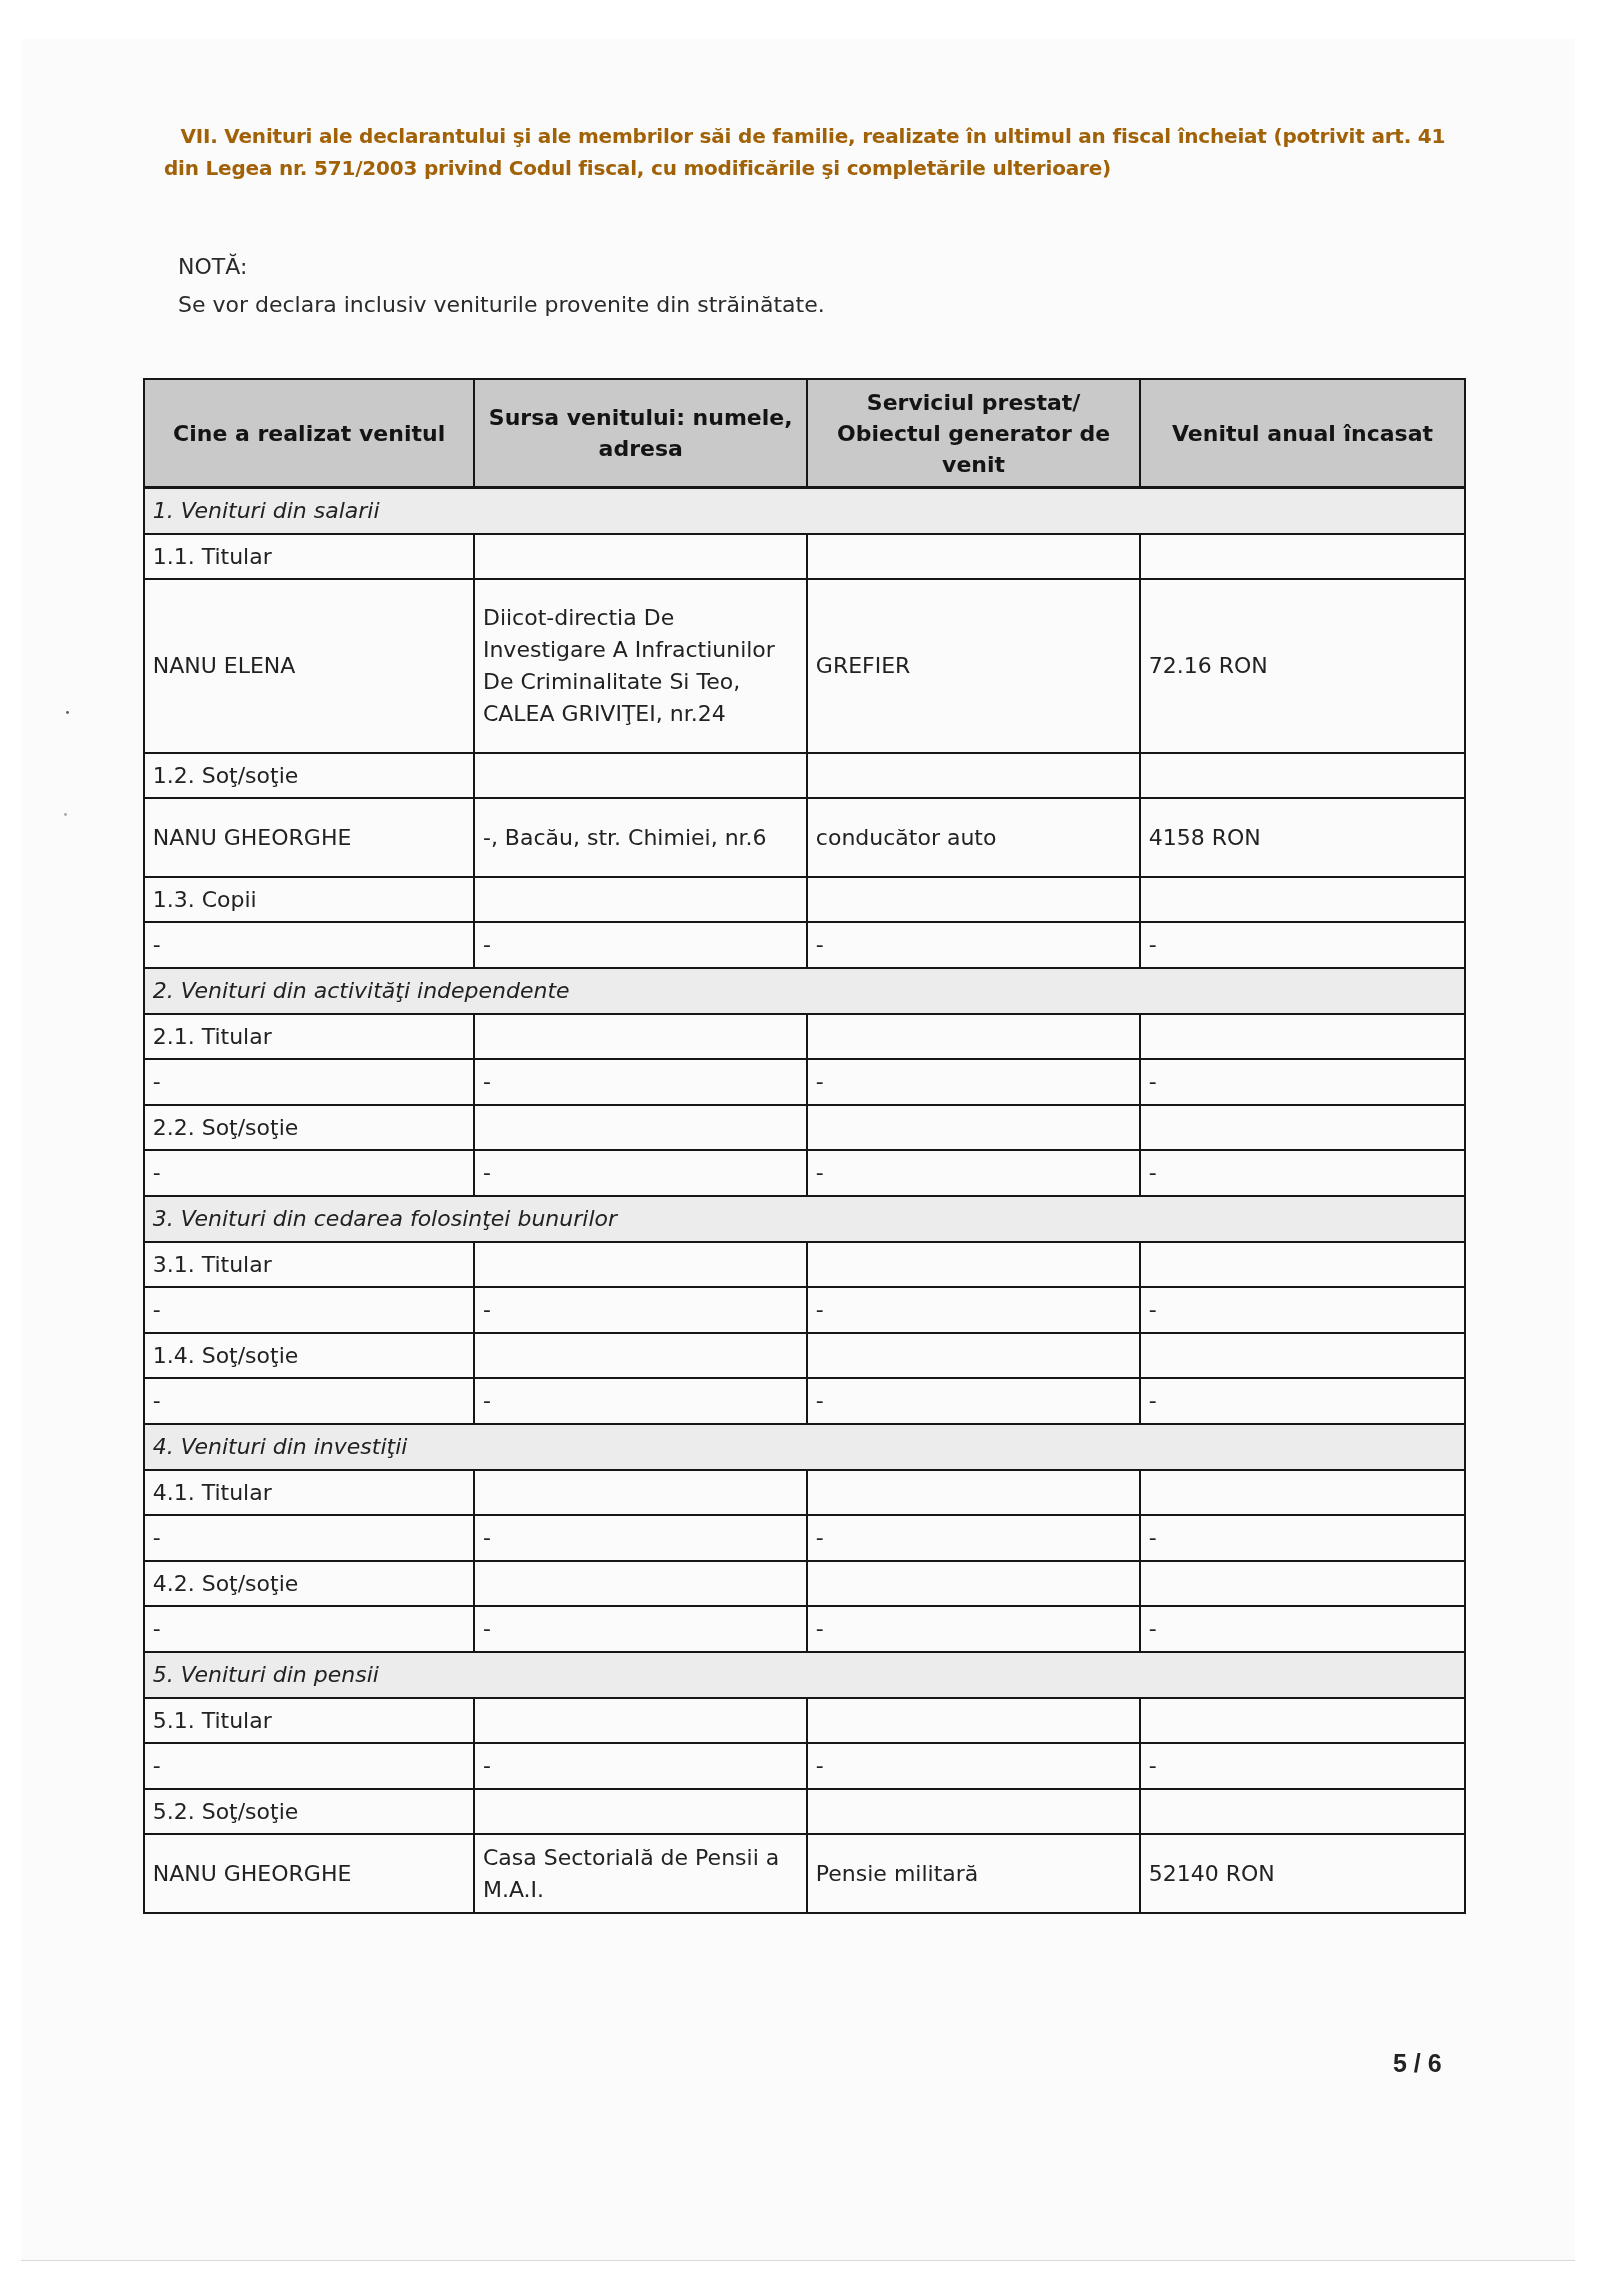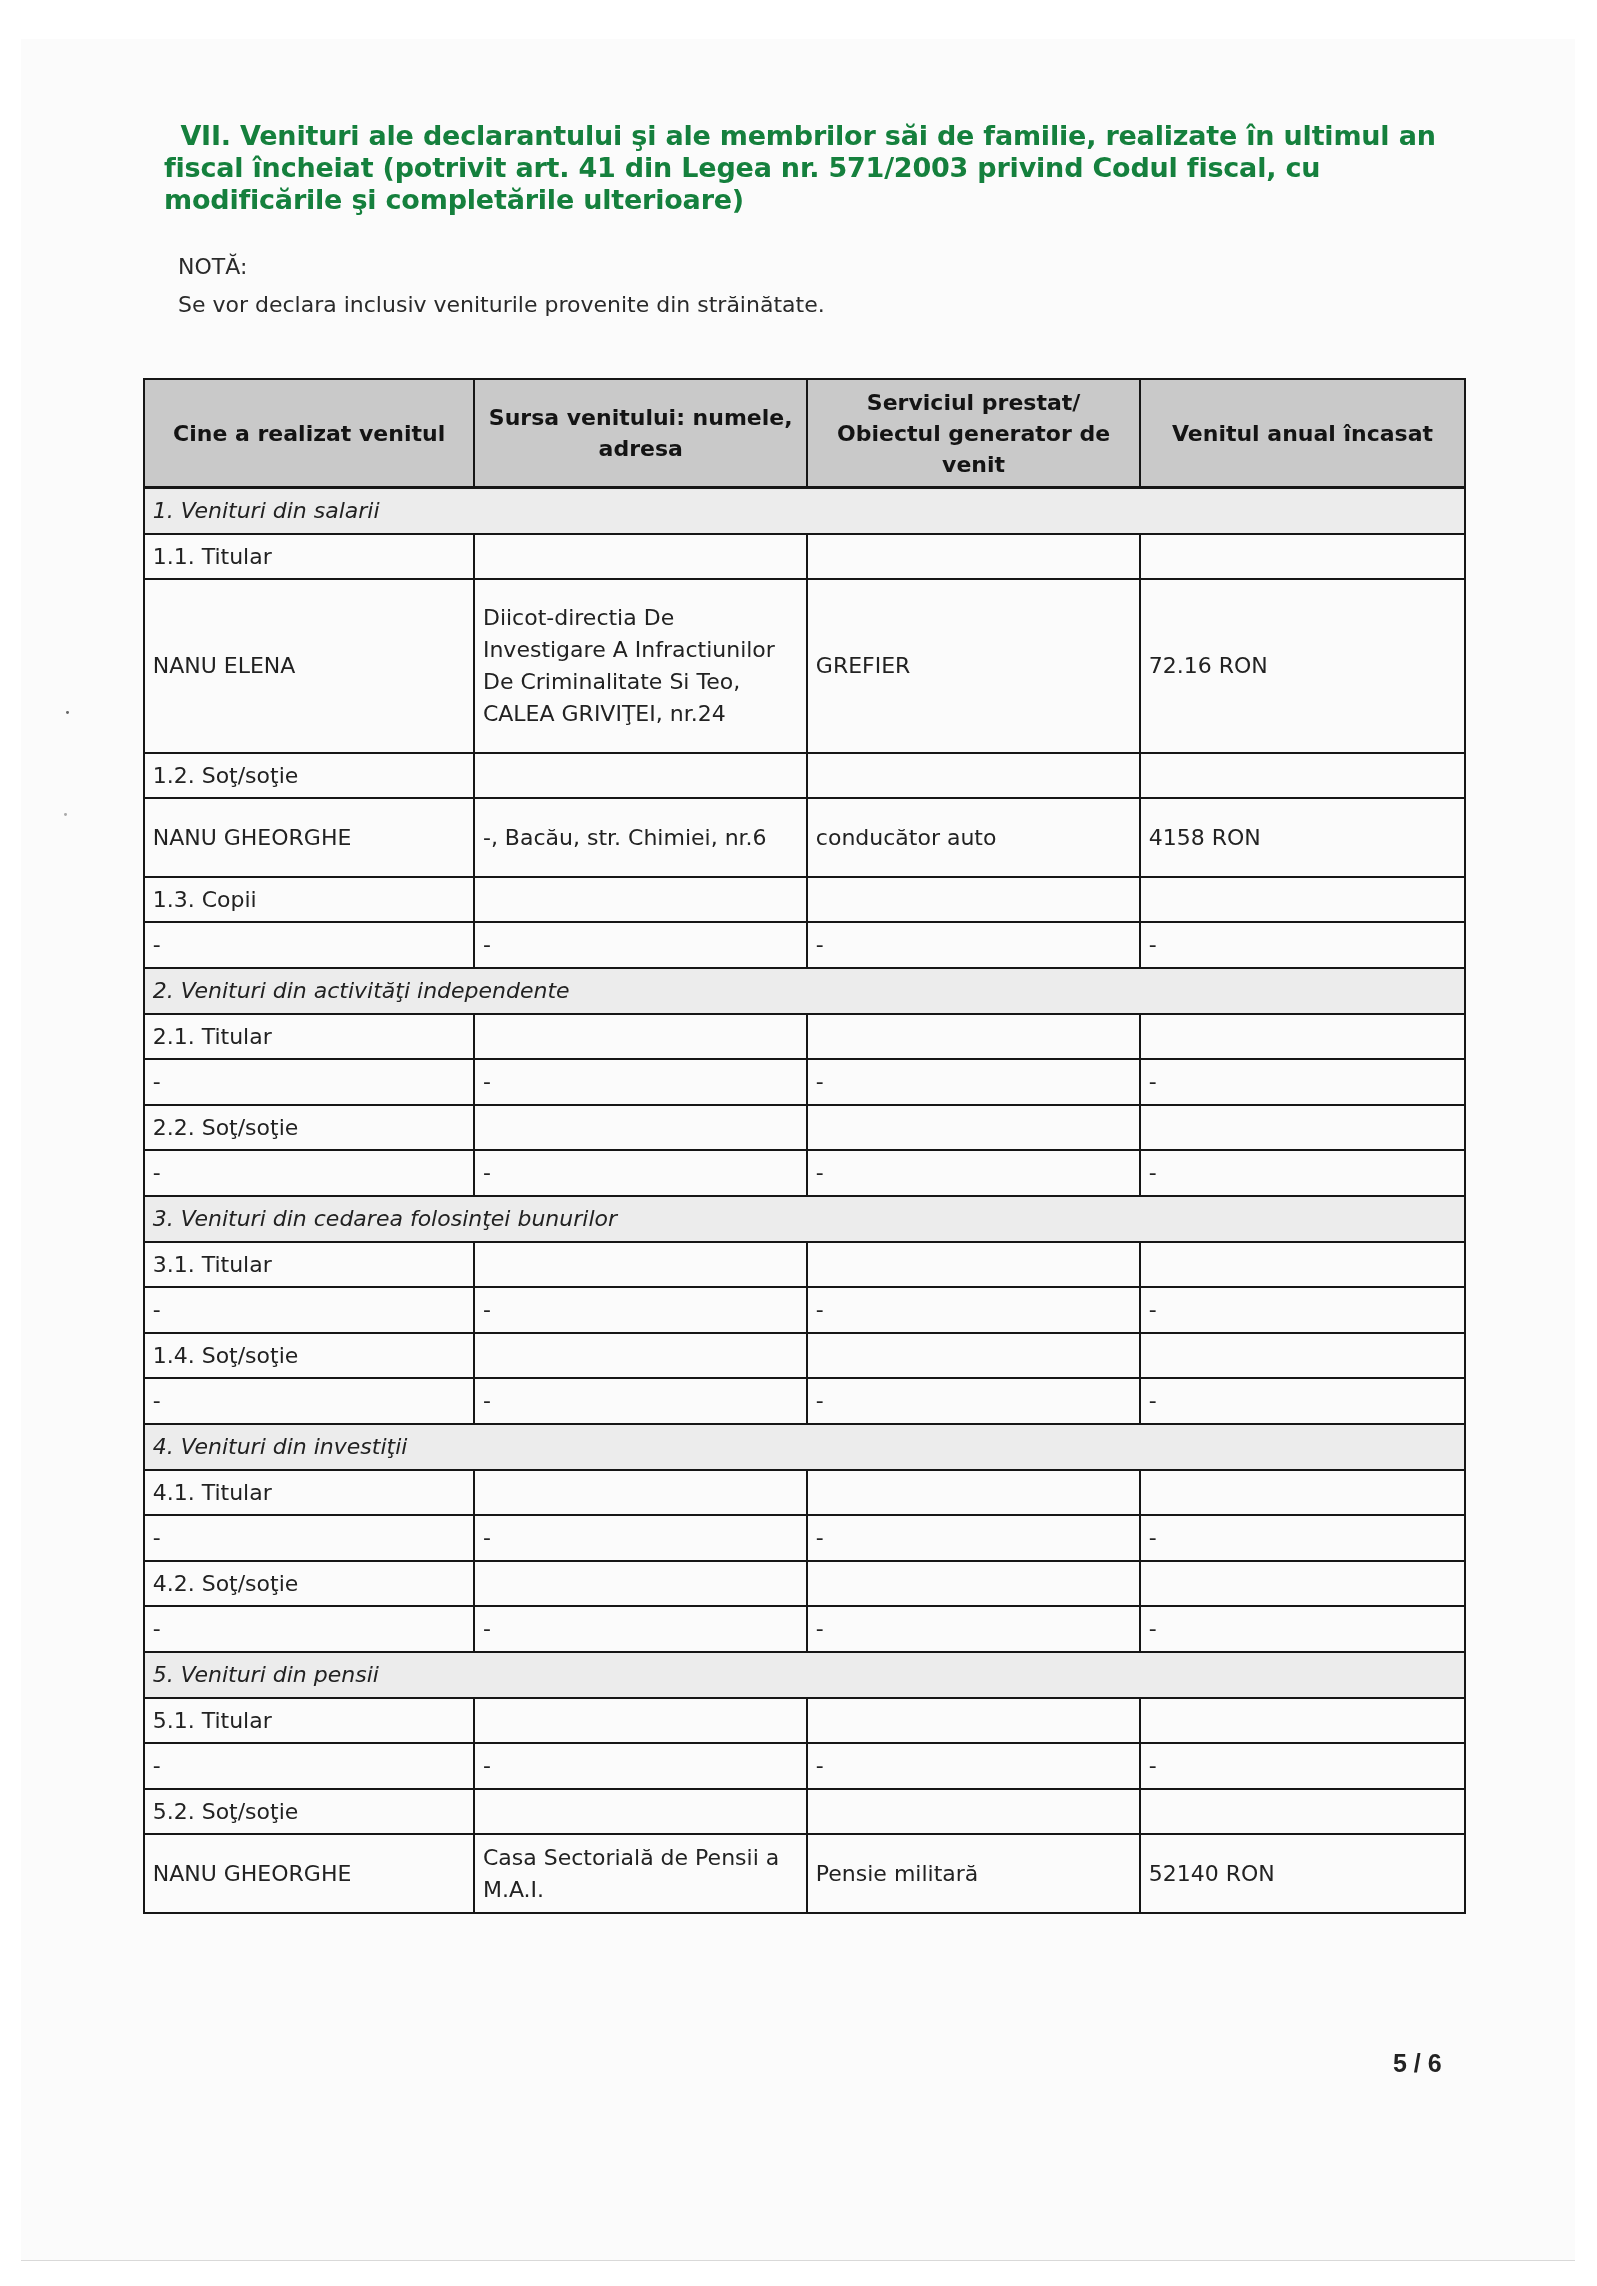--- a/index.html
+++ b/index.html
@@ -9,21 +9,21 @@
     font-family: "DejaVu Sans", "Liberation Sans", sans-serif;
     color: #1e1e1e;
   }
   .scan-page {
     position: absolute; left: 21px; top: 39px; width: 1554px; height: 2221px;
     background: #fbfbfb;
     border-bottom: 1px solid #d9d9d9;
   }
   .title {
     position: absolute; left: 164px; top: 120px; width: 1313px;
-    font-size: 27px; font-weight: bold; line-height: 32px; color: #15803d;
+    font-size: 20px; font-weight: bold; line-height: 32px; color: #a16207;
     text-indent: 16.4px; letter-spacing: -0.2px;
   }
   .note-label {
     position: absolute; left: 178px; top: 253px;
     font-size: 22px; line-height: 27px; color: #2a2a2a;
   }
   .note-text {
     position: absolute; left: 178px; top: 291px;
     font-size: 22px; line-height: 27px; color: #2a2a2a; text-align: center;
   }

